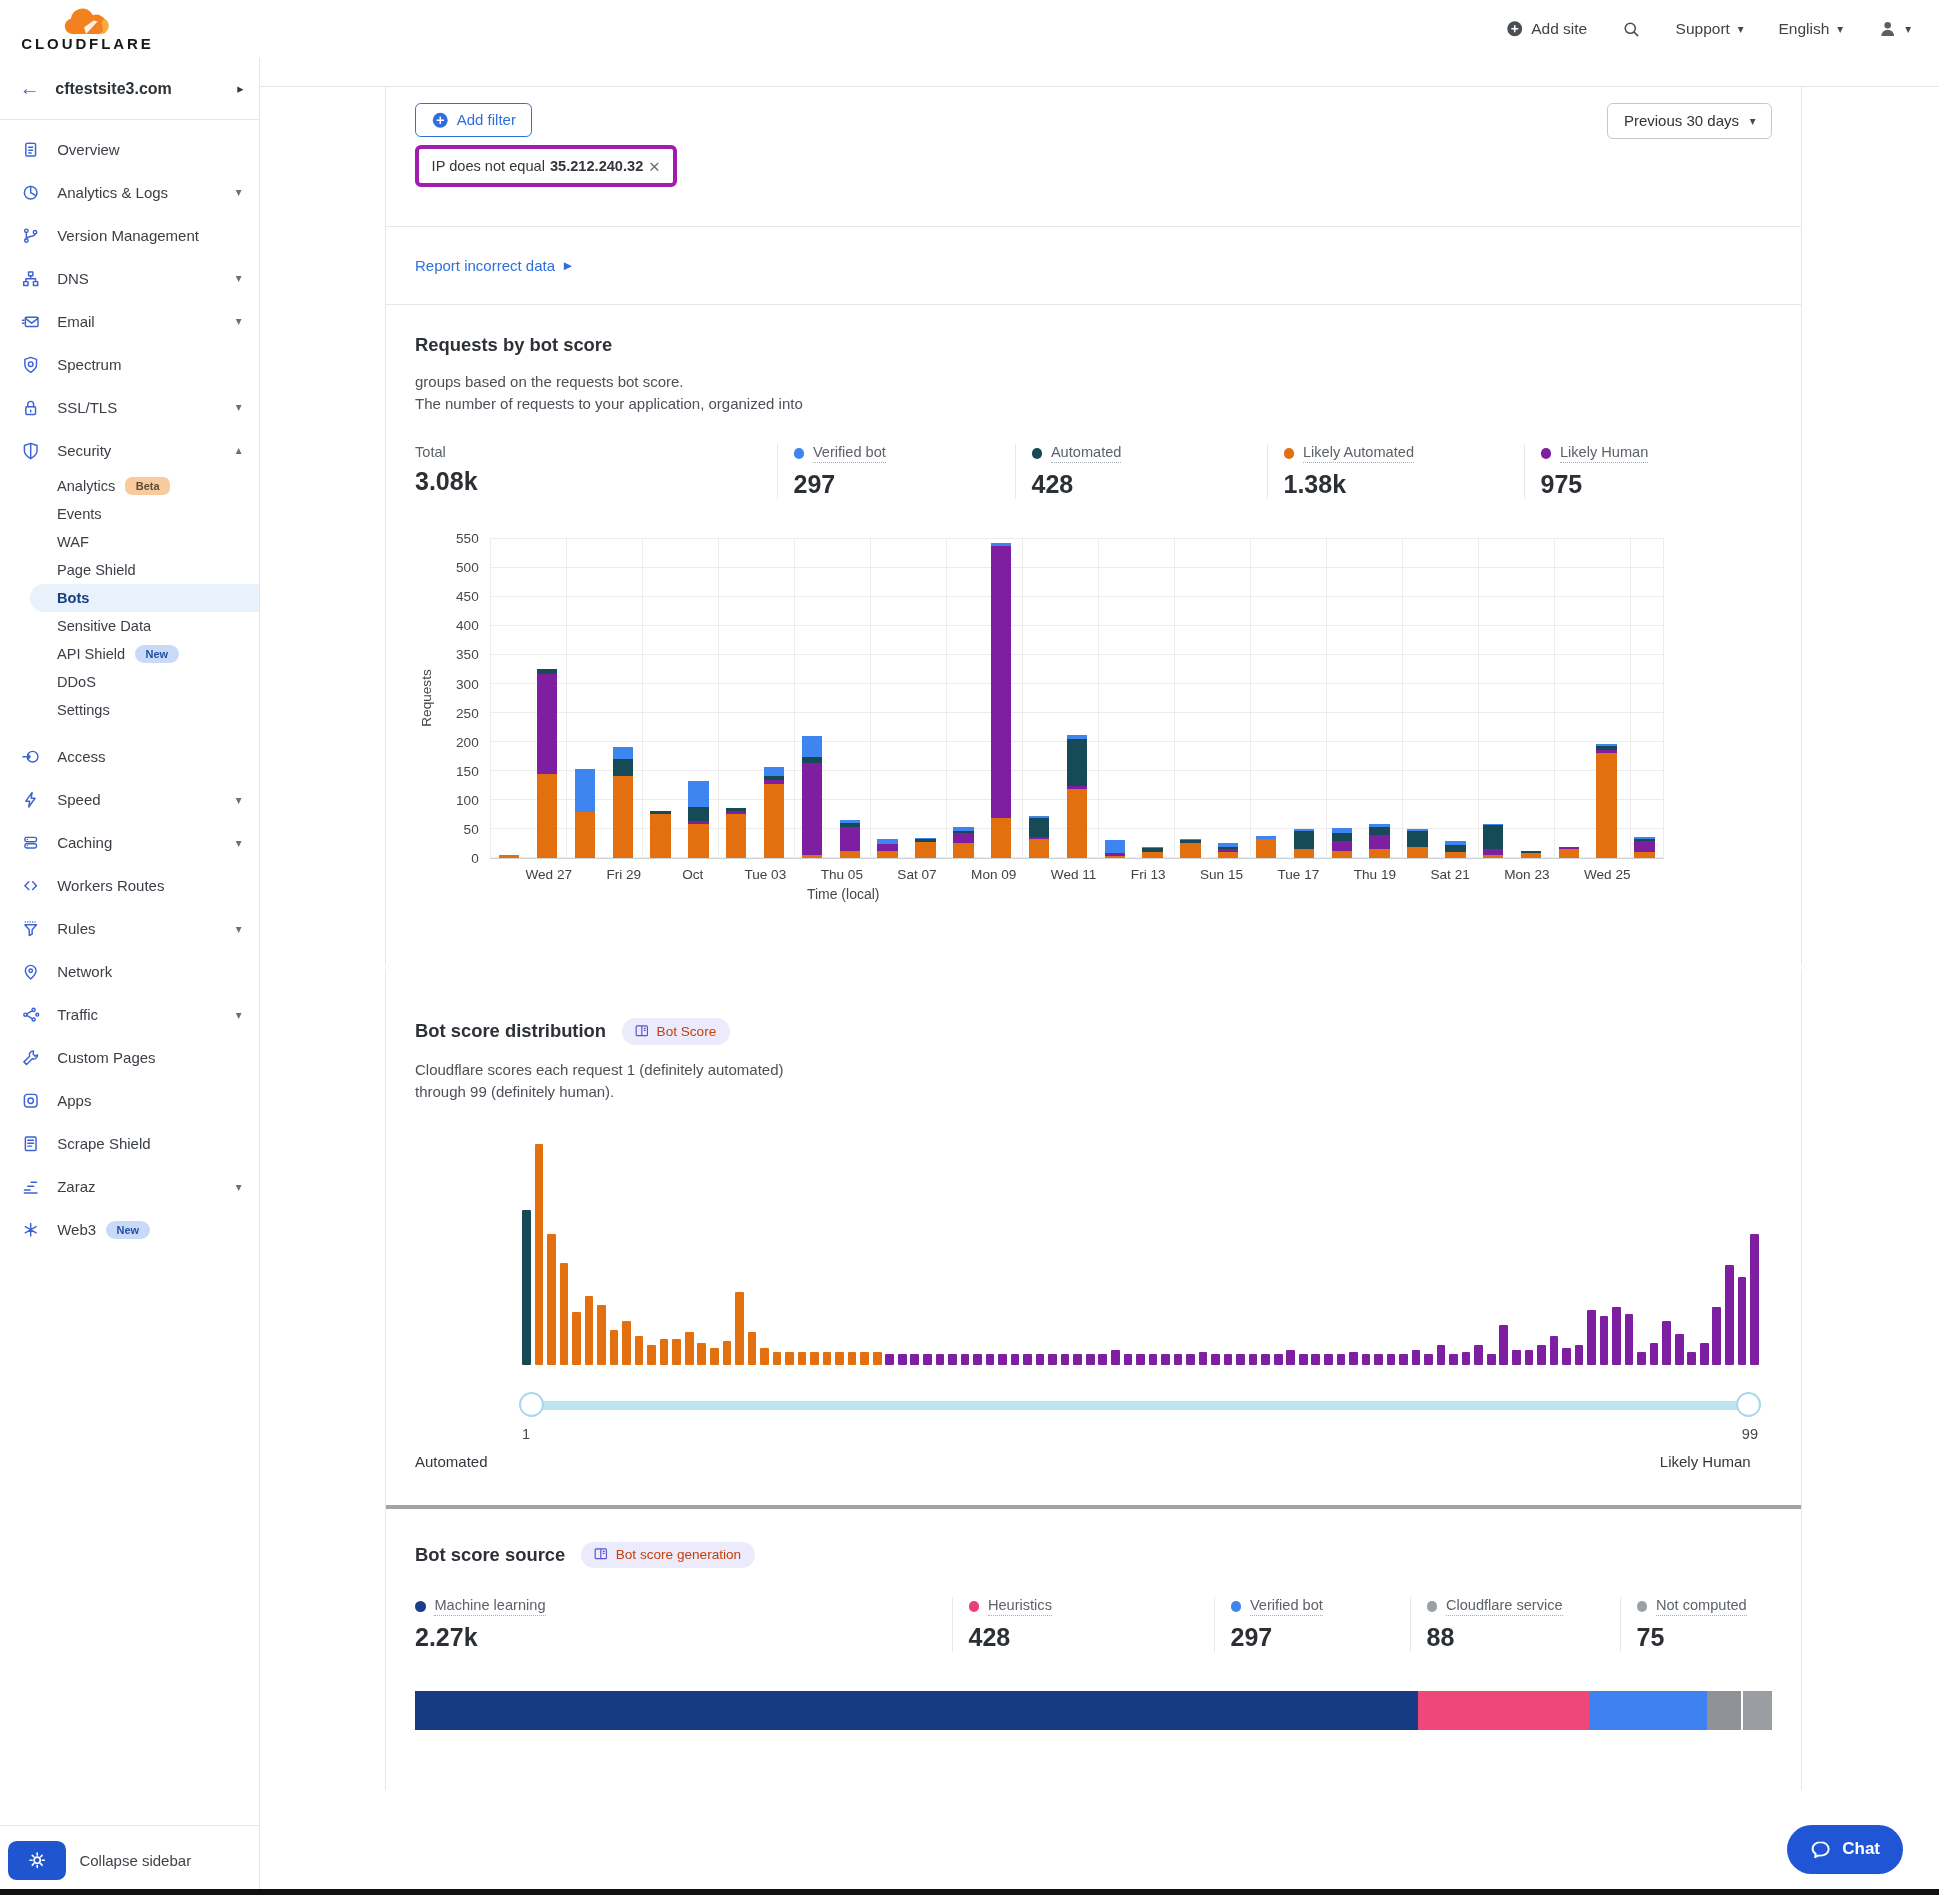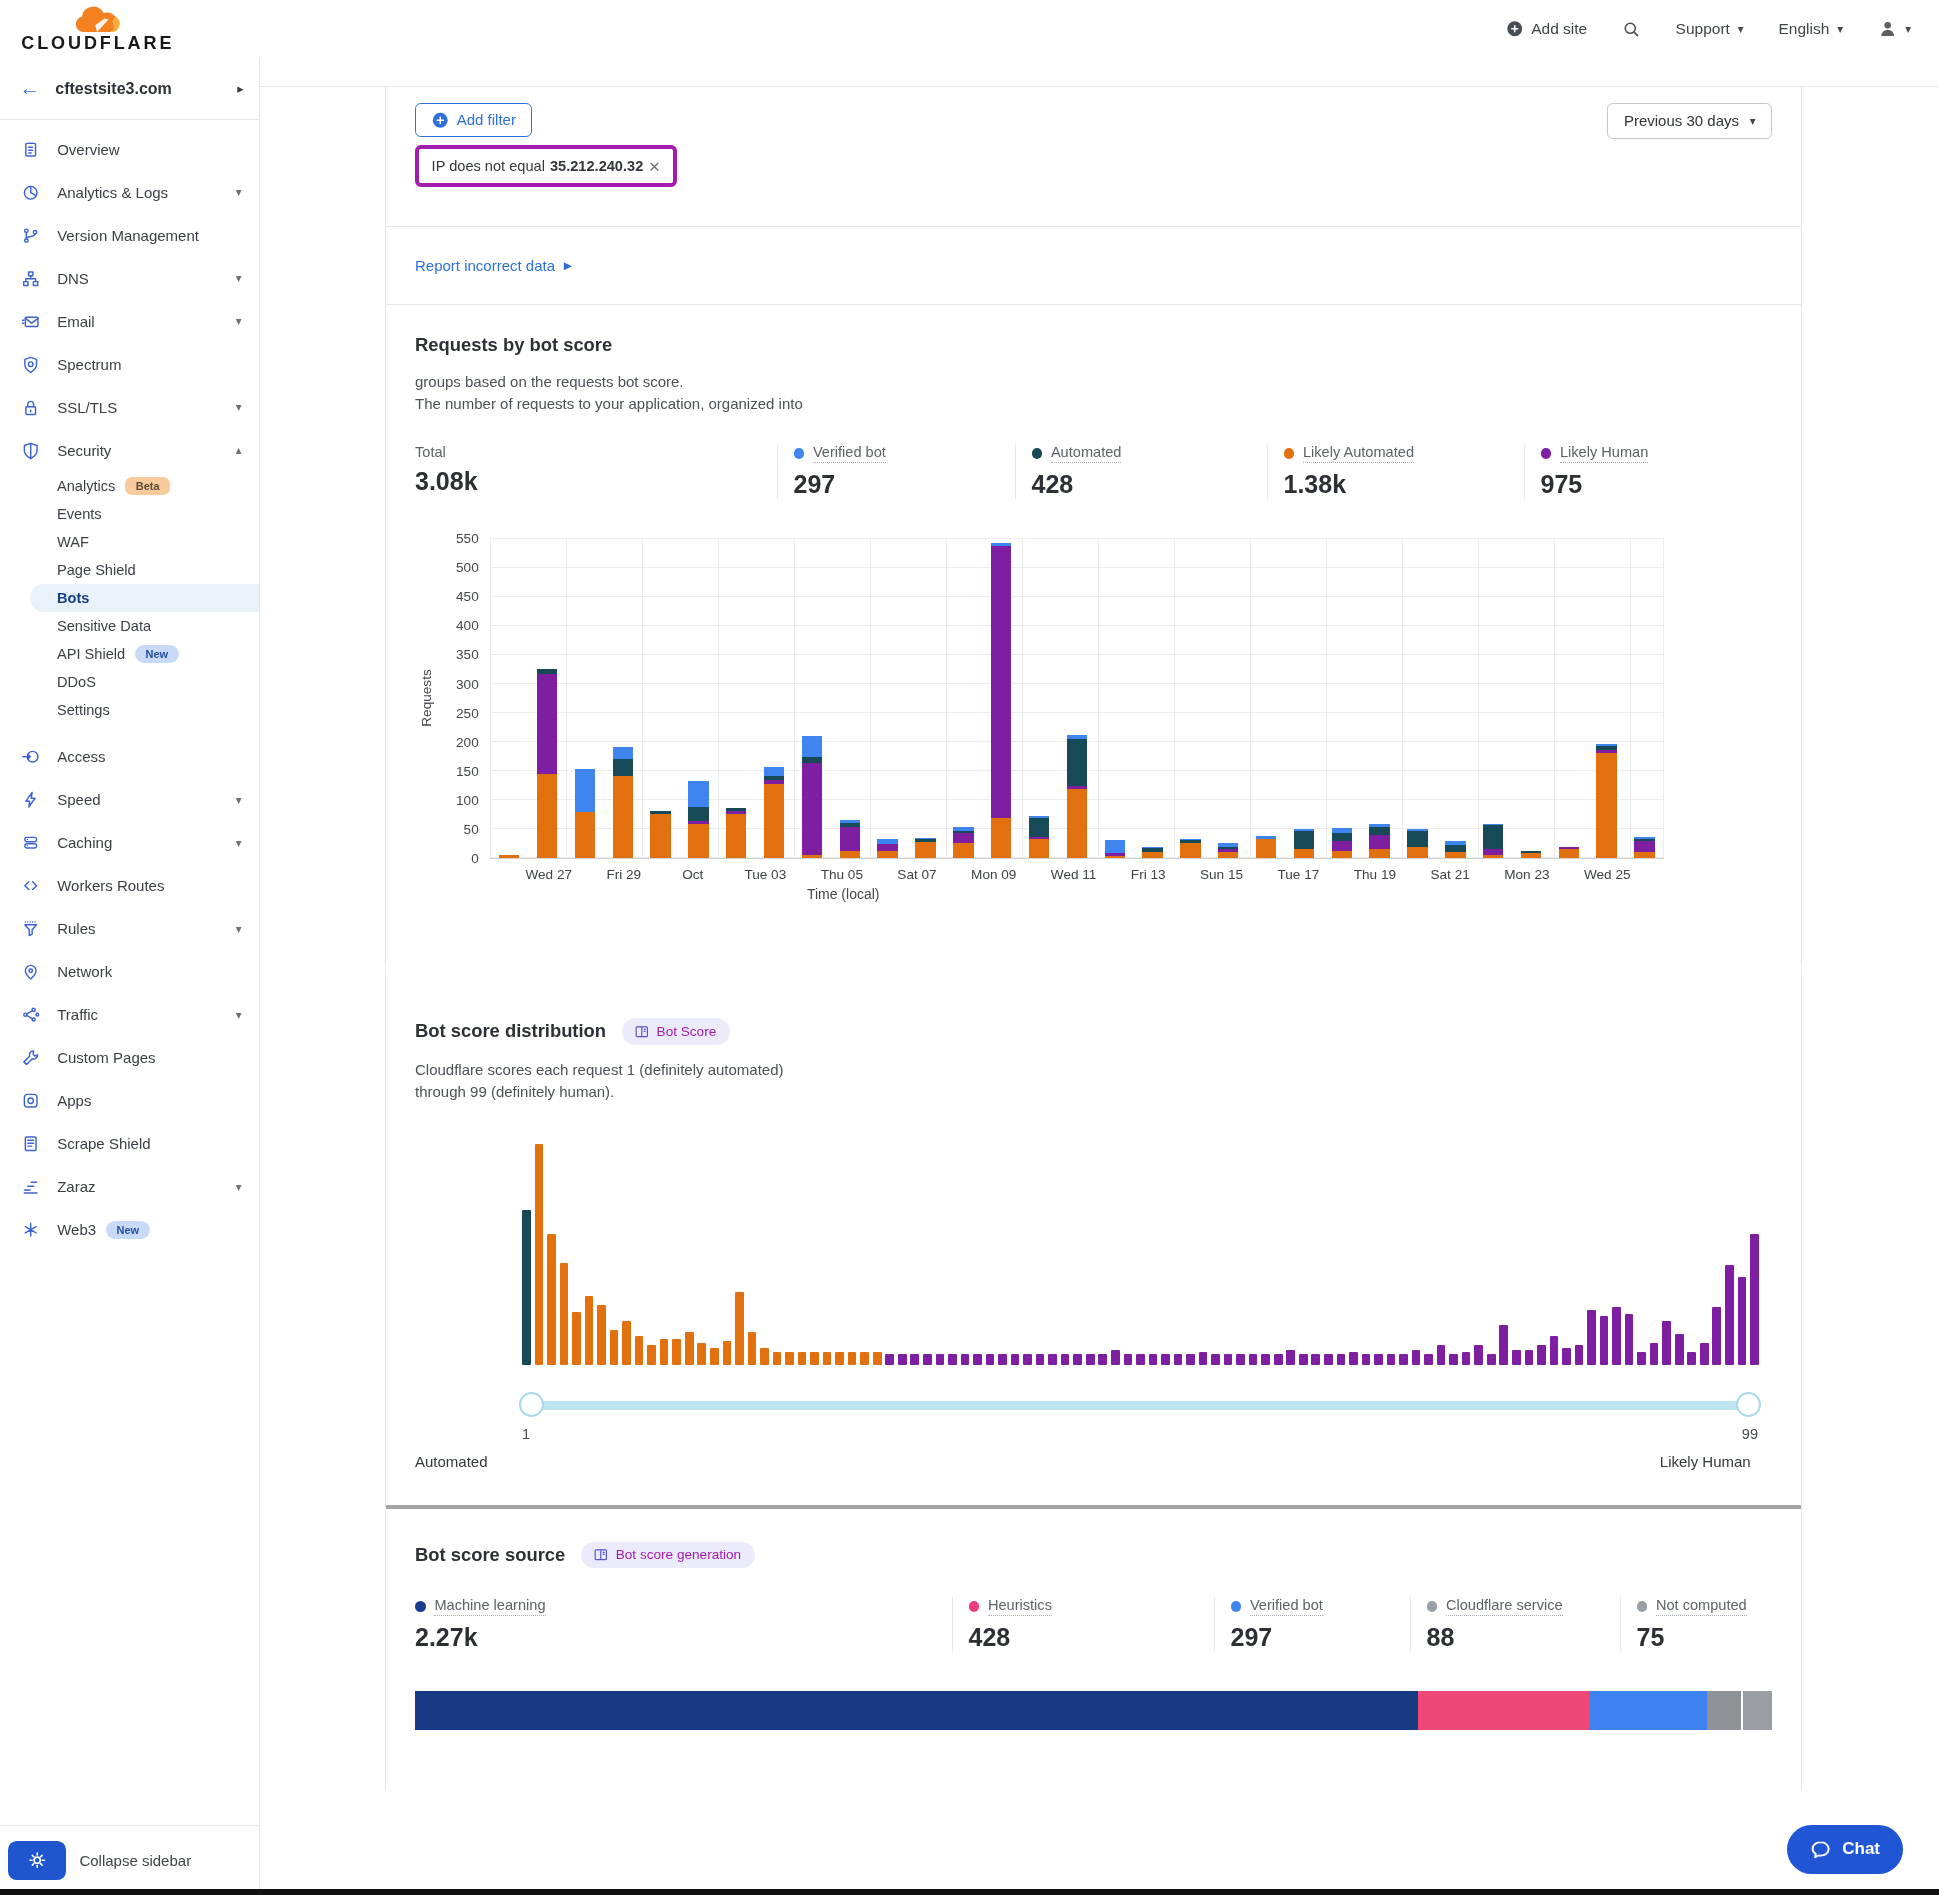--- a/index.html
+++ b/index.html
@@ -5,21 +5,21 @@
   * { box-sizing: border-box; }
   html,body { margin:0; padding:0; }
   body {
     width:1940px; height:1895px; overflow:hidden; position:relative;
     background:#fff; color:#33383d;
     font-family:"Liberation Sans", sans-serif;
   }
   
   .topbar { height:58px; display:flex; align-items:center; justify-content:space-between; padding:0 29px 0 21.3px; background:#fff; }
   .logo { display:flex; flex-direction:column; align-items:center; line-height:1; }
-  .logo .word { font-weight:bold; font-size:18px; letter-spacing:2.9px; color:#17181a; margin-top:1px; }
+  .logo .word { font-weight:bold; font-size:15px; letter-spacing:2.9px; color:#17181a; margin-top:1px; }
   .topnav { display:flex; align-items:center; gap:35px; font-size:15.5px; color:#3e4348; }
   .topnav .item { display:flex; align-items:center; gap:7.8px; cursor:pointer; }
   .caret { font-size:11.6px; color:#45494e; }
   
   .app-body { display:flex; height:1837px; }
   .sidebar { width:260px; flex:0 0 260px; border-right:1px solid #e4e6e9; display:flex; flex-direction:column; }
   .main { flex:1; padding-top:28px; }
   .main-inner { border-top:1px solid #e4e6e9; }
   .content { margin-left:125px; width:1417px; border-left:1px solid #e4e6e9; border-right:1px solid #e4e6e9; background:#fff; }
   
@@ -76,21 +76,21 @@
   .slot { flex:1 1 0; display:flex; justify-content:center; align-items:flex-end; height:100%; }
   .vbar { width:20.4px; display:flex; flex-direction:column-reverse; }
   .seg { width:100%; }
   .xlabels { display:flex; margin-left:76px; width:1174px; margin-top:8.7px; }
   .xlabels .xl { flex:1 1 0; text-align:center; font-size:13.6px; color:#3f4347; white-space:nowrap; }
   .xtitle { margin-left:76px; width:1174px; position:relative; height:23px; margin-top:3.9px; }
   .xtitle span { position:absolute; left:30%; transform:translateX(-50%); font-size:14px; color:#45494e; }
   
   .sec-dist { padding:49px 29px 0 29px; }
   .head-row { display:flex; align-items:center; gap:15.5px; }
-  .pill { display:inline-flex; align-items:center; gap:7.8px; background:#ecebfb; color:#a21caf; font-size:13.6px; border-radius:14.6px; padding:5.8px 13.6px; cursor:pointer; }
+  .pill { display:inline-flex; gap:7.8px; background:#ecebfb; color:#c2410c; font-size:13.6px; border-radius:14.6px; padding:5.8px 13.6px; cursor:pointer; }
   .pill .picon { width:13.6px; height:13.6px; color:#5a52cf; }
   .hist { margin:39px 0 0 107px; width:1236px; height:223px; display:flex; align-items:flex-end; gap:3.9px; }
   .hbar { flex:1 1 0; border-radius:1px; }
   .slider { margin:27px 0 0 107px; width:1236px; position:relative; height:25px; }
   .track { position:absolute; top:8.7px; left:0; right:0; height:8.7px; background:#bfe4f1; border-radius:4.9px; }
   .handle { position:absolute; top:0; width:25px; height:25px; background:#fff; border:2.9px solid #a8d8eb; border-radius:50%; cursor:pointer; }
   .handle.left { left:-2.9px; } .handle.right { right:-2.9px; }
   .minmax { margin-left:107px; width:1236px; display:flex; justify-content:space-between; font-size:14.6px; color:#45494e; margin-top:8.7px; }
   .captions { margin-top:10.7px; display:flex; justify-content:space-between; padding:0 21.3px 35px 0; font-size:15px; color:#33383d; }
   

